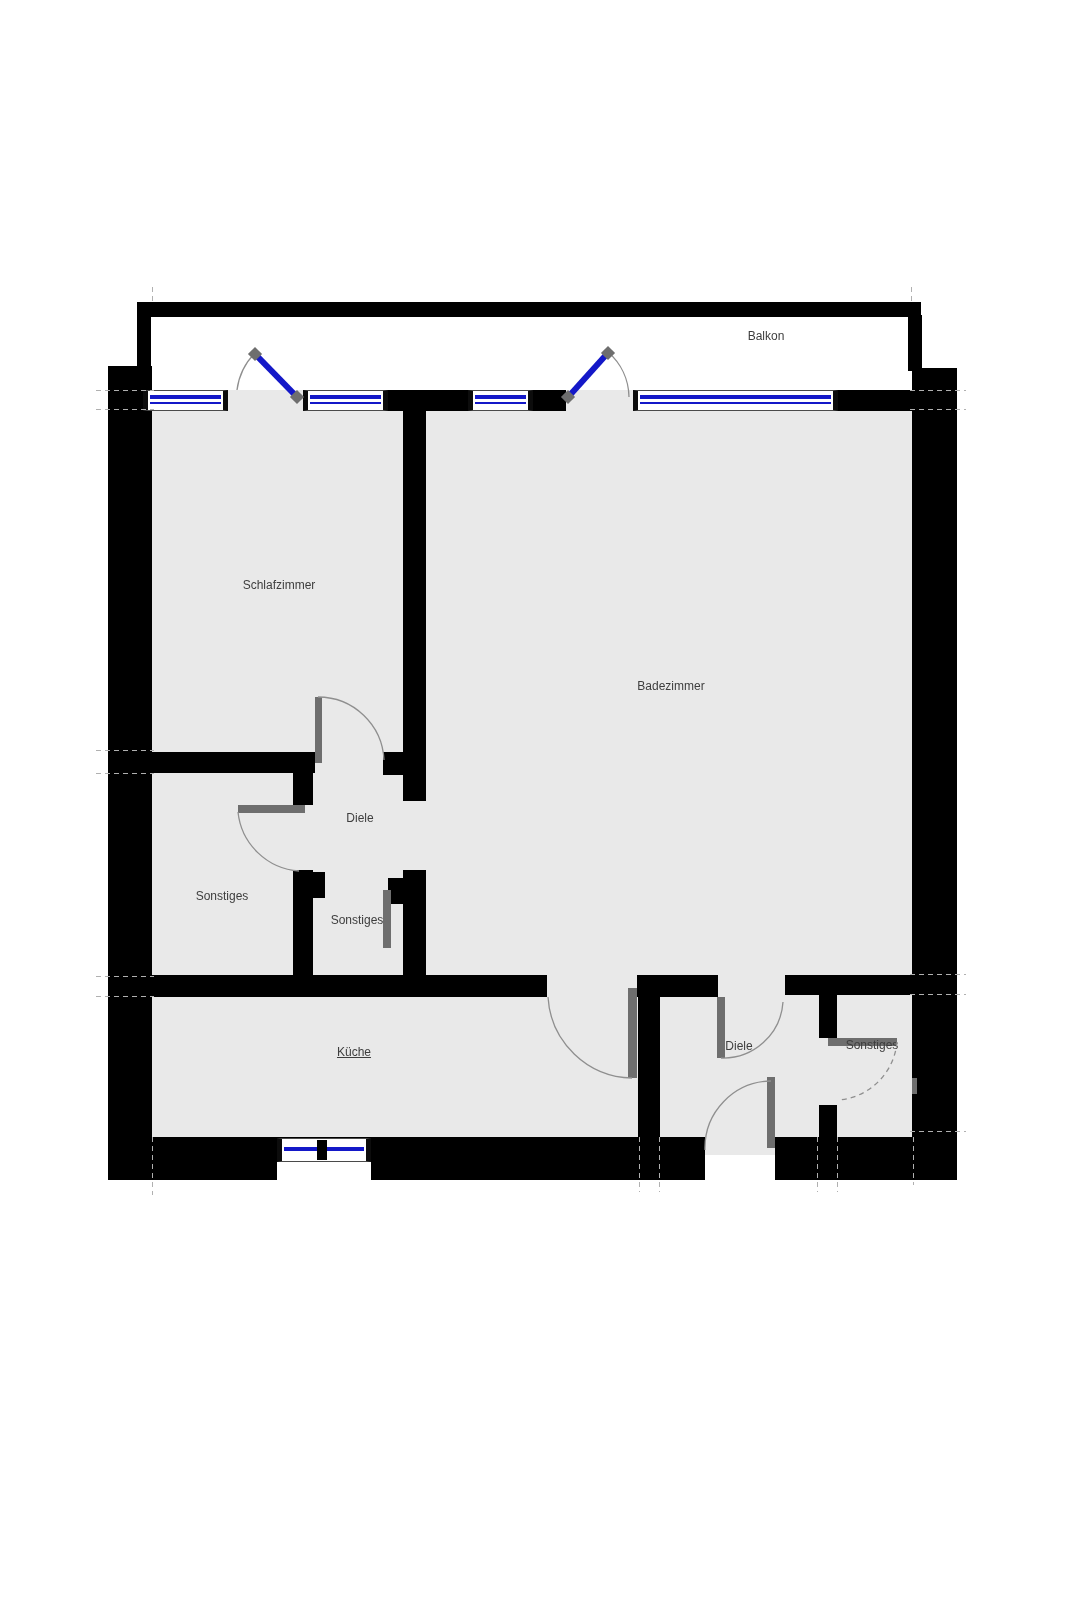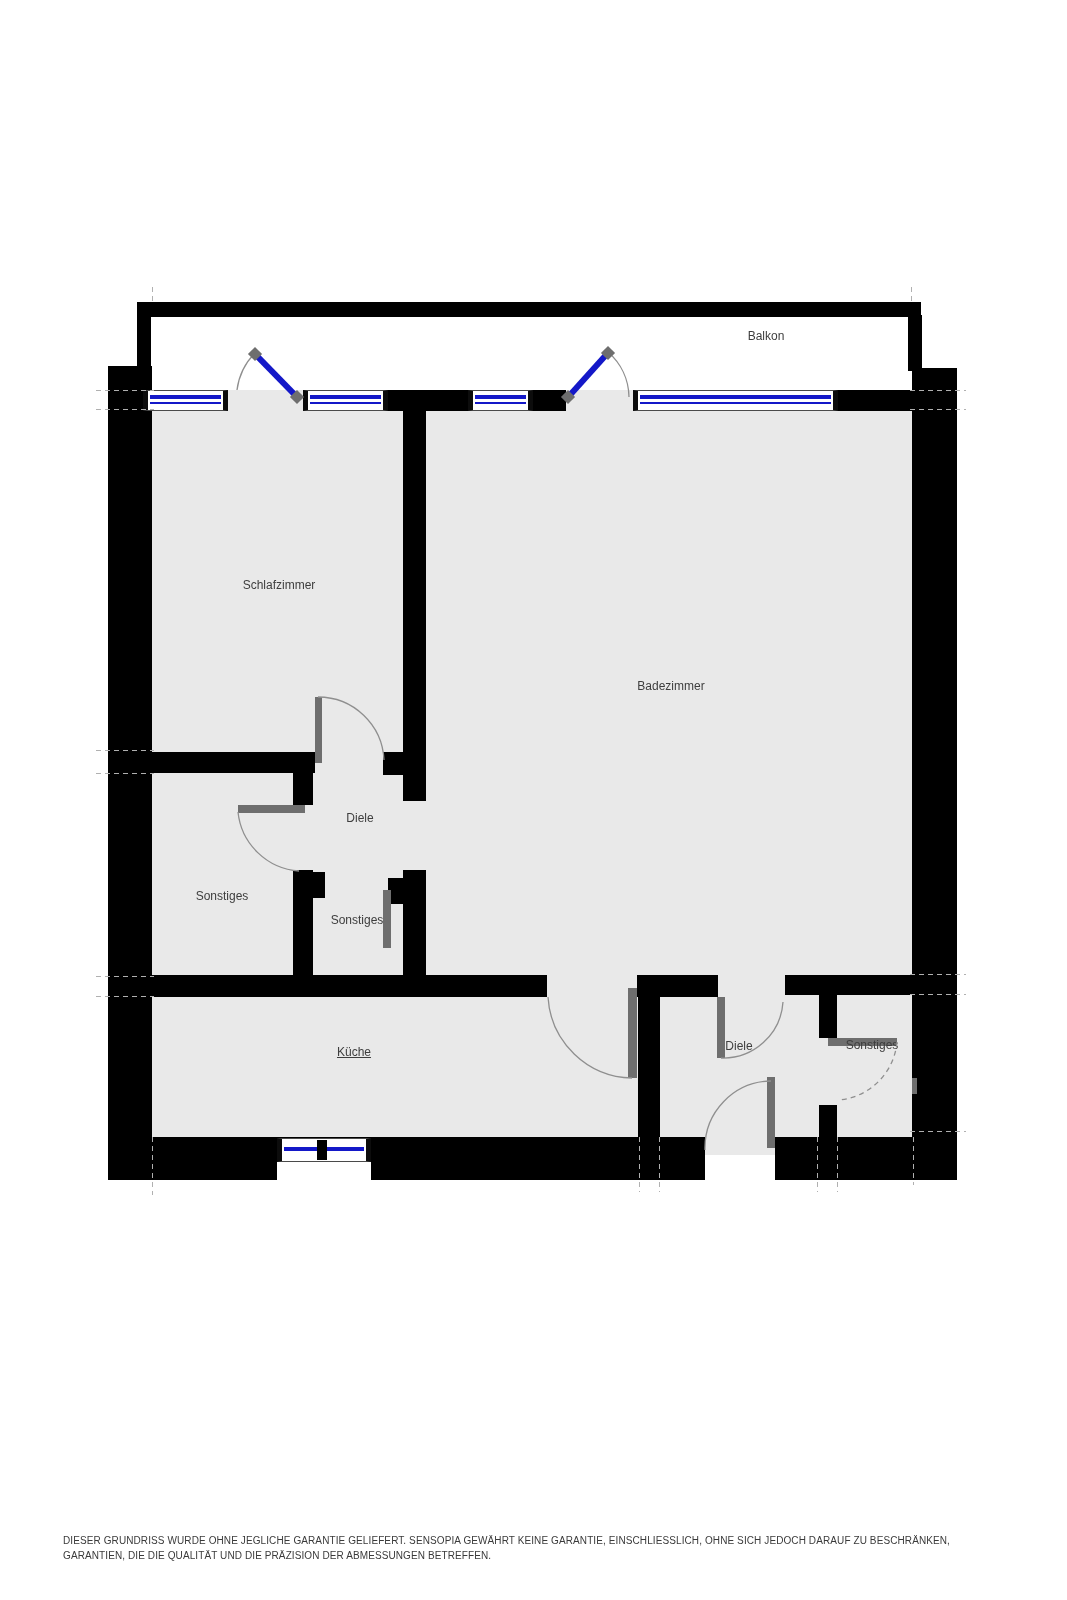--- a/index.html
+++ b/index.html
@@ -115,14 +115,13 @@
       <path d="M 721 1058 A 60 60 0 0 0 783 1002" class="arc"></path>
       <path d="M 771 1081 A 67 67 0 0 0 705 1150" class="arc"></path>
       <path d="M 897 1042 A 64 64 0 0 1 839 1100" class="arc dashed"></path>
       <line x1="295" y1="395" x2="257" y2="356" class="bluedoor"></line>
       <line x1="570" y1="395" x2="606" y2="355" class="bluedoor"></line>
       <rect x="292" y="392" width="10" height="10" transform="rotate(45 297 397)" class="hinge"></rect>
       <rect x="250" y="349" width="10" height="10" transform="rotate(45 255 354)" class="hinge"></rect>
       <rect x="563" y="392" width="10" height="10" transform="rotate(45 568 397)" class="hinge"></rect>
       <rect x="603" y="348" width="10" height="10" transform="rotate(45 608 353)" class="hinge"></rect>
     </svg>
-  <div class="disclaimer">DIESER GRUNDRISS WURDE OHNE JEGLICHE GARANTIE GELIEFERT. SENSOPIA GEWÄHRT KEINE GARANTIE, EINSCHLIESSLICH, OHNE SICH JEDOCH DARAUF ZU BESCHRÄNKEN, GARANTIEN, DIE DIE QUALITÄT UND DIE PRÄZISION DER ABMESSUNGEN BETREFFEN.</div>
 </div>
 
 </body></html>

